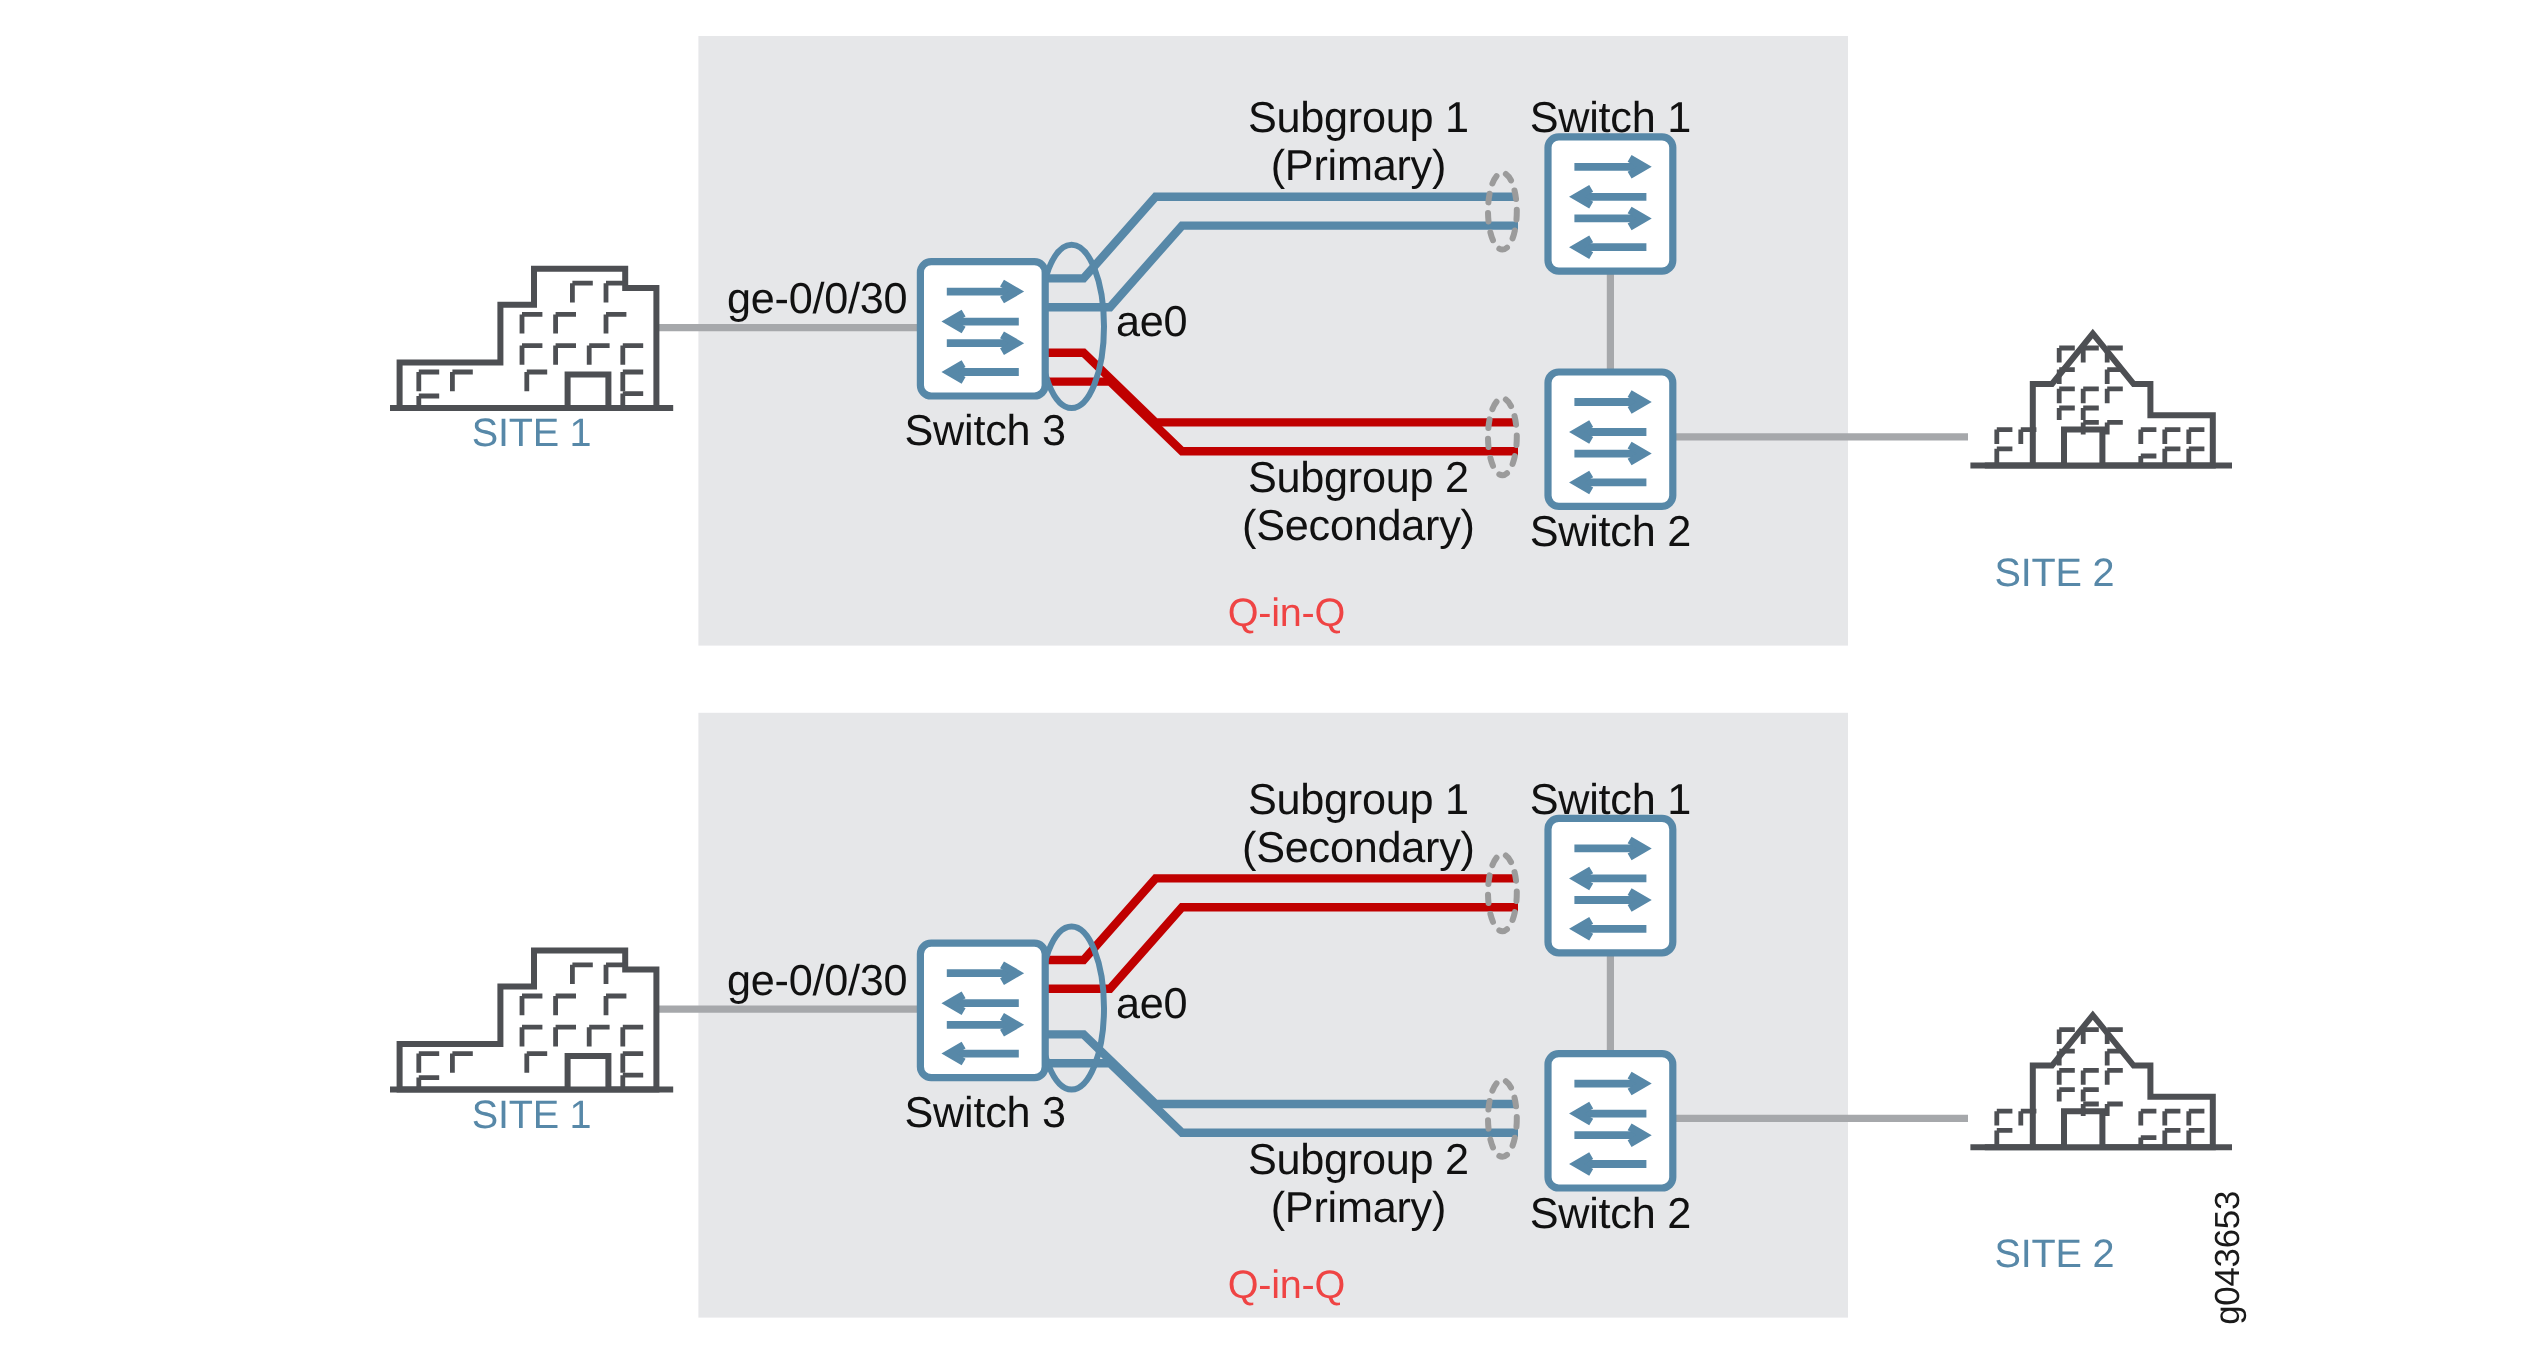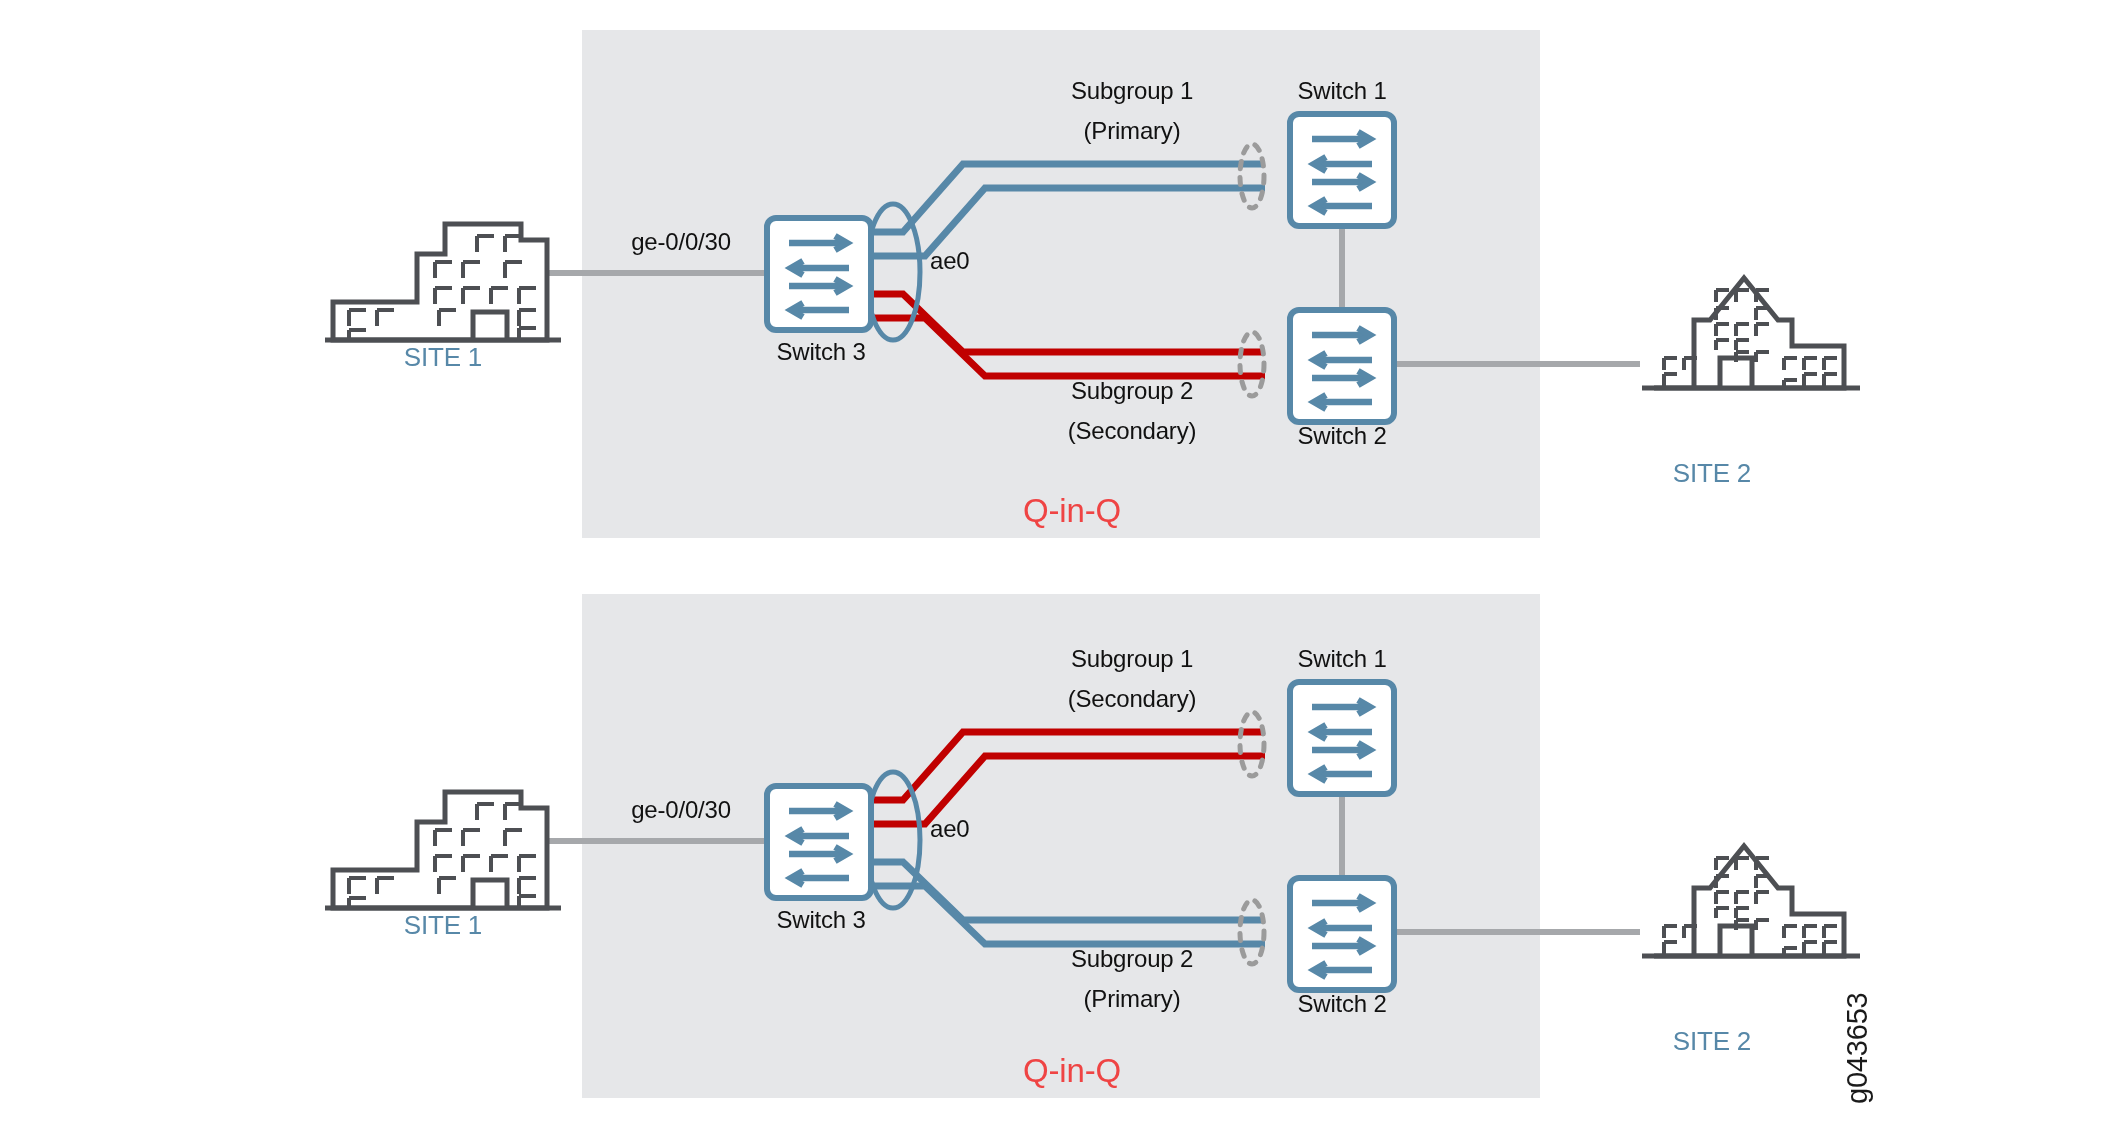--- a/index.html
+++ b/index.html
@@ -32,26 +32,26 @@
   .dash-ell   { fill: none; stroke: #9b9b9b; stroke-width: 5; stroke-dasharray: 7 9; stroke-linecap: round; }
   .bldg       { fill: #ffffff; stroke: #4d4f53; stroke-width: 5; stroke-linejoin: miter; }
   .bldg-win   { fill: none; stroke: #4d4f53; stroke-width: 4; stroke-linecap: butt; }
   .bldg-base  { fill: none; stroke: #4d4f53; stroke-width: 5; stroke-linecap: butt; }
 
   .lbl {
     position: absolute;
     white-space: pre;
     color: #111111;
     font-family: "Liberation Sans", sans-serif;
-    font-size: 24px;
+    font-size: 36px;
     line-height: 1.18;
     letter-spacing: -0.2px;
   }
   .lbl.center { transform: translateX(-50%); text-align: center; }
-  .lbl.site  { color: #5788a8; font-size: 26px; }
+  .lbl.site  { color: #5788a8; font-size: 33px; }
   .lbl.qinq  { color: #ef4444; font-size: 33px; }
   .lbl.fig {
     color: #1a1a1a;
     font-size: 29px;
     transform-origin: left top;
     transform: rotate(-90deg);
   }
 </style>
 </head>
 <body>

